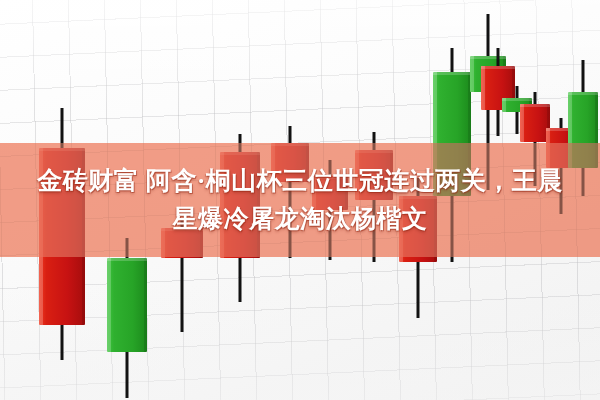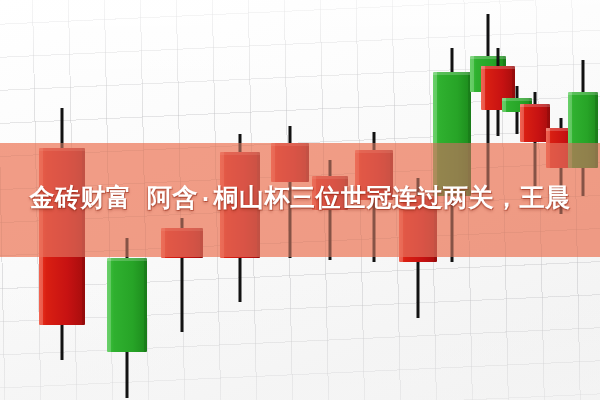--- a/index.html
+++ b/index.html
@@ -127,21 +127,21 @@
     left: 0;
     width: 100%;
     display: flex;
     flex-direction: column;
     align-items: center;
     justify-content: center;
     gap: 4px;
   }
   .title-line {
     color: #ffffff;
-    font-family: Liberation Mono, monospace;
+    font-family: Liberation Serif, serif;
     font-weight: 700;
     font-size: 25px;
     line-height: 34px;
     letter-spacing: .5px;
     white-space: nowrap;
     text-shadow:
        1px 1px 0 rgba(150,40,20,0.45),
       -1px 1px 0 rgba(150,40,20,0.25),
        0 2px 3px rgba(120,30,15,0.35);
   }
@@ -219,15 +219,16 @@
         <div class="wick" style="top: 0px; height: 136px;"></div>
         <div class="body up" style="top: 32px; height: 76px;"></div>
       </div>
     </div>
 
   <div class="band" id="band" style="top: 143px; height: 114px;"></div>
   <div class="band-tint" id="band-tint" style="top: 143px; height: 114px;"></div>
 
   <div class="title-layer" id="title-layer" style="top: 143px; height: 114px;">
     <div class="title-line">金砖财富 阿含·桐山杯三位世冠连过两关，王晨</div>
+    <div class="title-line">星爆冷屠龙淘汰杨楷文</div>
   </div>
 
 </div>
 
 </body></html>

